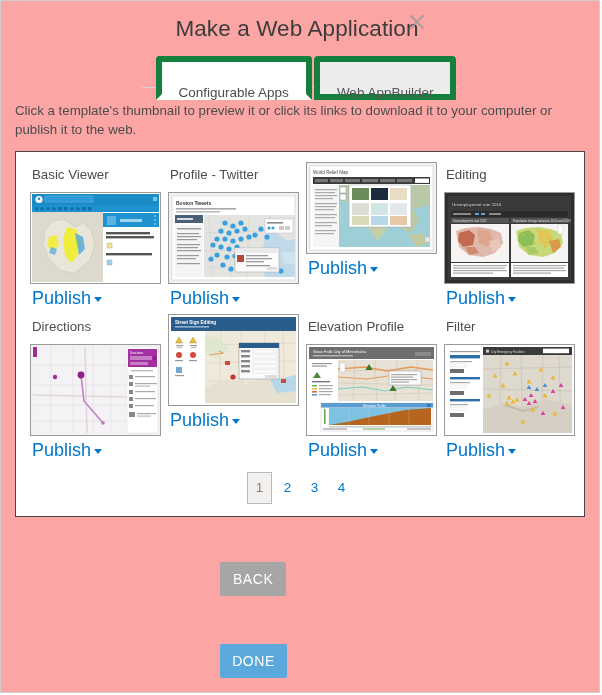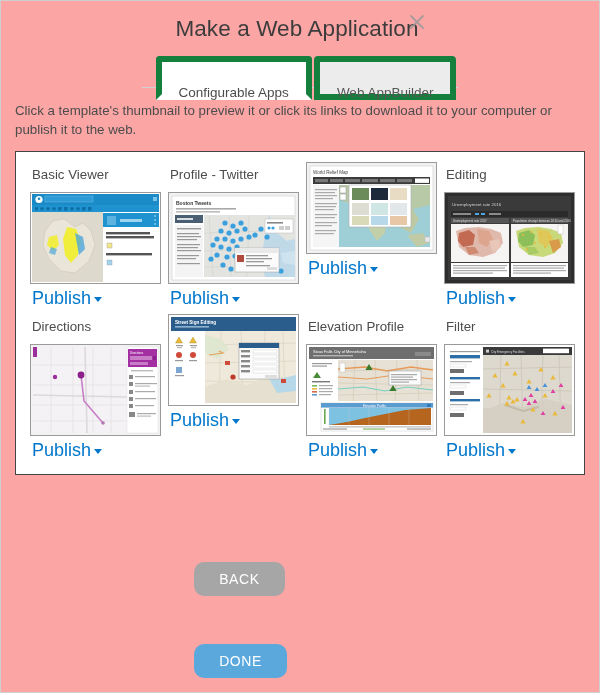--- a/index.html
+++ b/index.html
@@ -186,24 +186,24 @@
   }
   .footer-buttons {
     position: absolute;
     right: 13px;
     bottom: 14px;
   }
   .btn {
     display: inline-block;
     min-width: 66px;
     text-align: center;
-    padding: 9px 25px;
+    padding: 9px 12px;
     margin-left: 10px;
     border: none;
-    border-radius: 10px;
+    border-radius: 2px;
     font-size: 14px;
     color: #ffffff;
     letter-spacing: 0.6px;
     cursor: pointer;
     font-family: "Liberation Sans", sans-serif;
   }
   .btn-back { background: #a6a6a6; }
   .btn-done { background: #5ba8dd; margin-top: 48px; }
 </style>
 </head>
@@ -765,20 +765,23 @@
             </g>
           </svg>
         </div>
         <div class="publish">
           <span>Publish</span><span class="caret"></span>
         </div>
       </div>
 
     </div>
 
+    <div class="pager">
+      <span class="page-num current">1</span><span class="page-num">2</span><span class="page-num">3</span><span class="page-num">4</span>
+    </div>
   </div>
 
   <div class="footer">
     <div class="footer-buttons">
       <button class="btn btn-back">BACK</button><button class="btn btn-done">DONE</button>
     </div>
   </div>
 
 </div>
 

